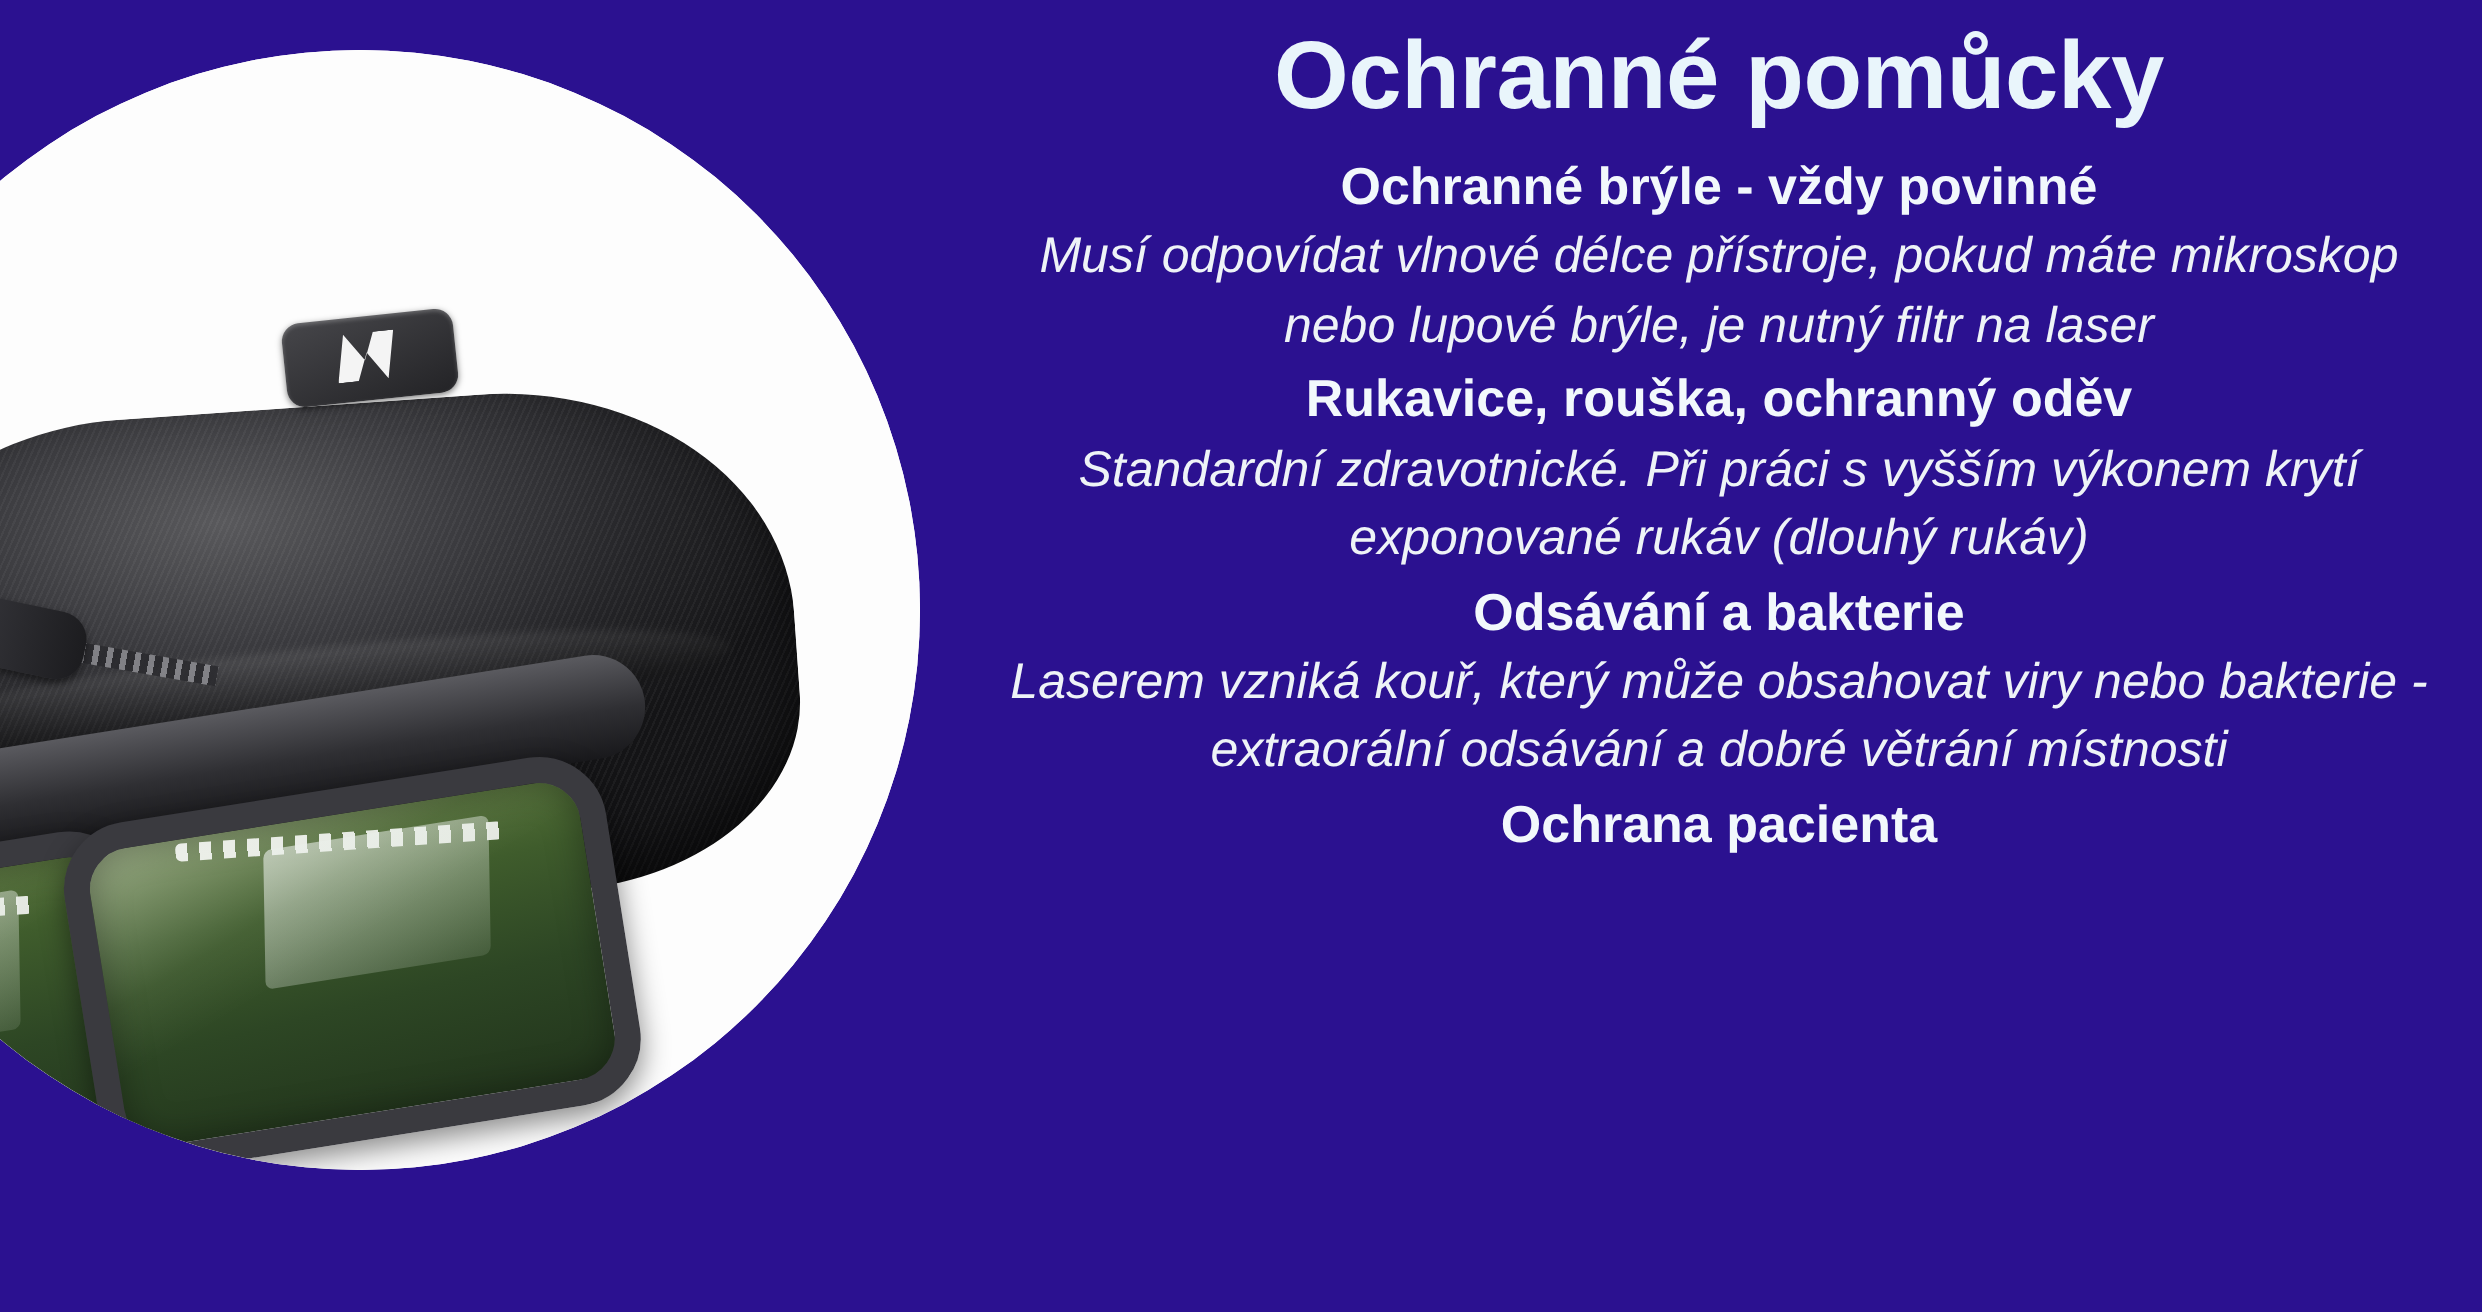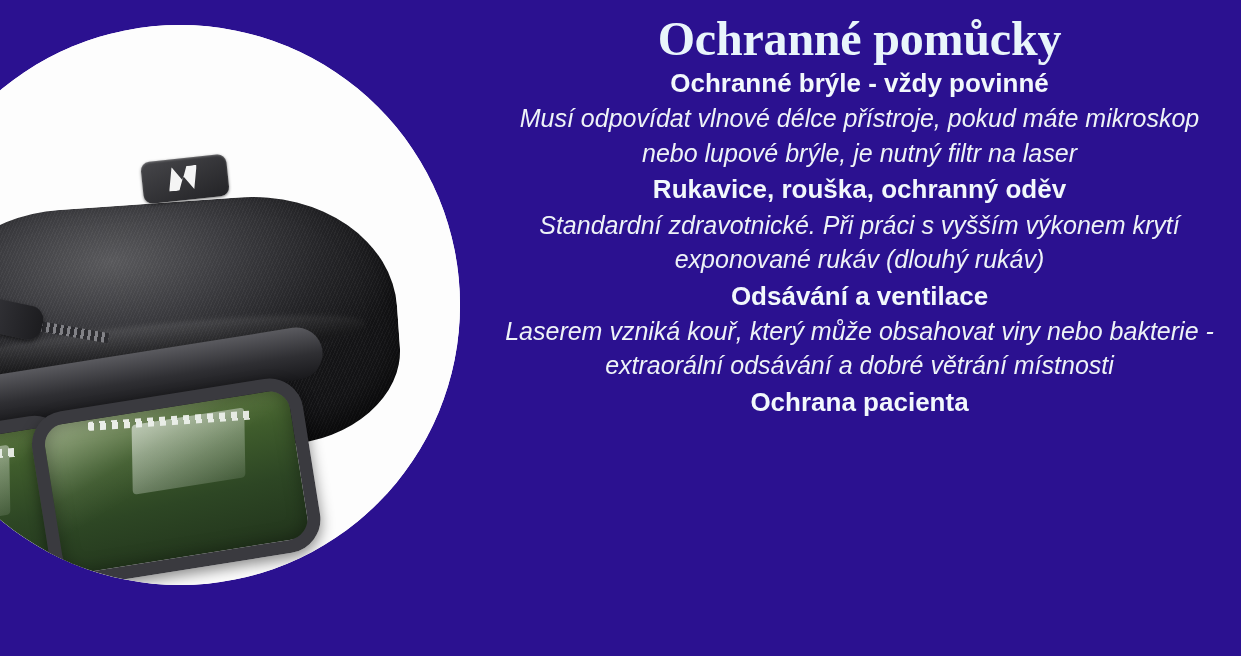--- a/index.html
+++ b/index.html
@@ -182,27 +182,26 @@
     left: 478px;
     top: 0;
     width: 763px;
     height: 656px;
     padding: 8px 16px 0 16px;
     box-sizing: border-box;
     text-align: center;
   }
 
   #page-title {
-    margin: 6px 0 2px 0;
+    margin: 6px 0 12px 0;
     font-size: 48px;
     font-weight: bold;
     line-height: 1.05;
     color: #e9f5fb;
     letter-spacing: -0.2px;
-    font-family: Liberation Serif, serif;
   }
 
   .section-heading {
     margin: 2px 0 0 0;
     font-size: 26px;
     font-weight: bold;
     line-height: 1.35;
     color: #f2f8fc;
   }
 
@@ -254,21 +253,21 @@
       <p class="section-heading">Ochranné brýle - vždy povinné</p>
       <p class="section-body">Musí odpovídat vlnové délce přístroje, pokud máte mikroskop nebo lupové brýle, je nutný filtr na laser</p>
     </div>
 
     <div>
       <p class="section-heading">Rukavice, rouška, ochranný oděv</p>
       <p class="section-body">Standardní zdravotnické. Při práci s vyšším výkonem krytí exponované rukáv (dlouhý rukáv)</p>
     </div>
 
     <div>
-      <p class="section-heading">Odsávání a ventilace</p>
+      <p class="section-heading">Odsávání a bakterie</p>
       <p class="section-body">Laserem vzniká kouř, který může obsahovat viry nebo bakterie - extraorální odsávání a dobré větrání místnosti</p>
     </div>
 
     <div>
       <p class="section-heading">Ochrana pacienta</p>
     </div>
 
   </div>
 </div>
 

